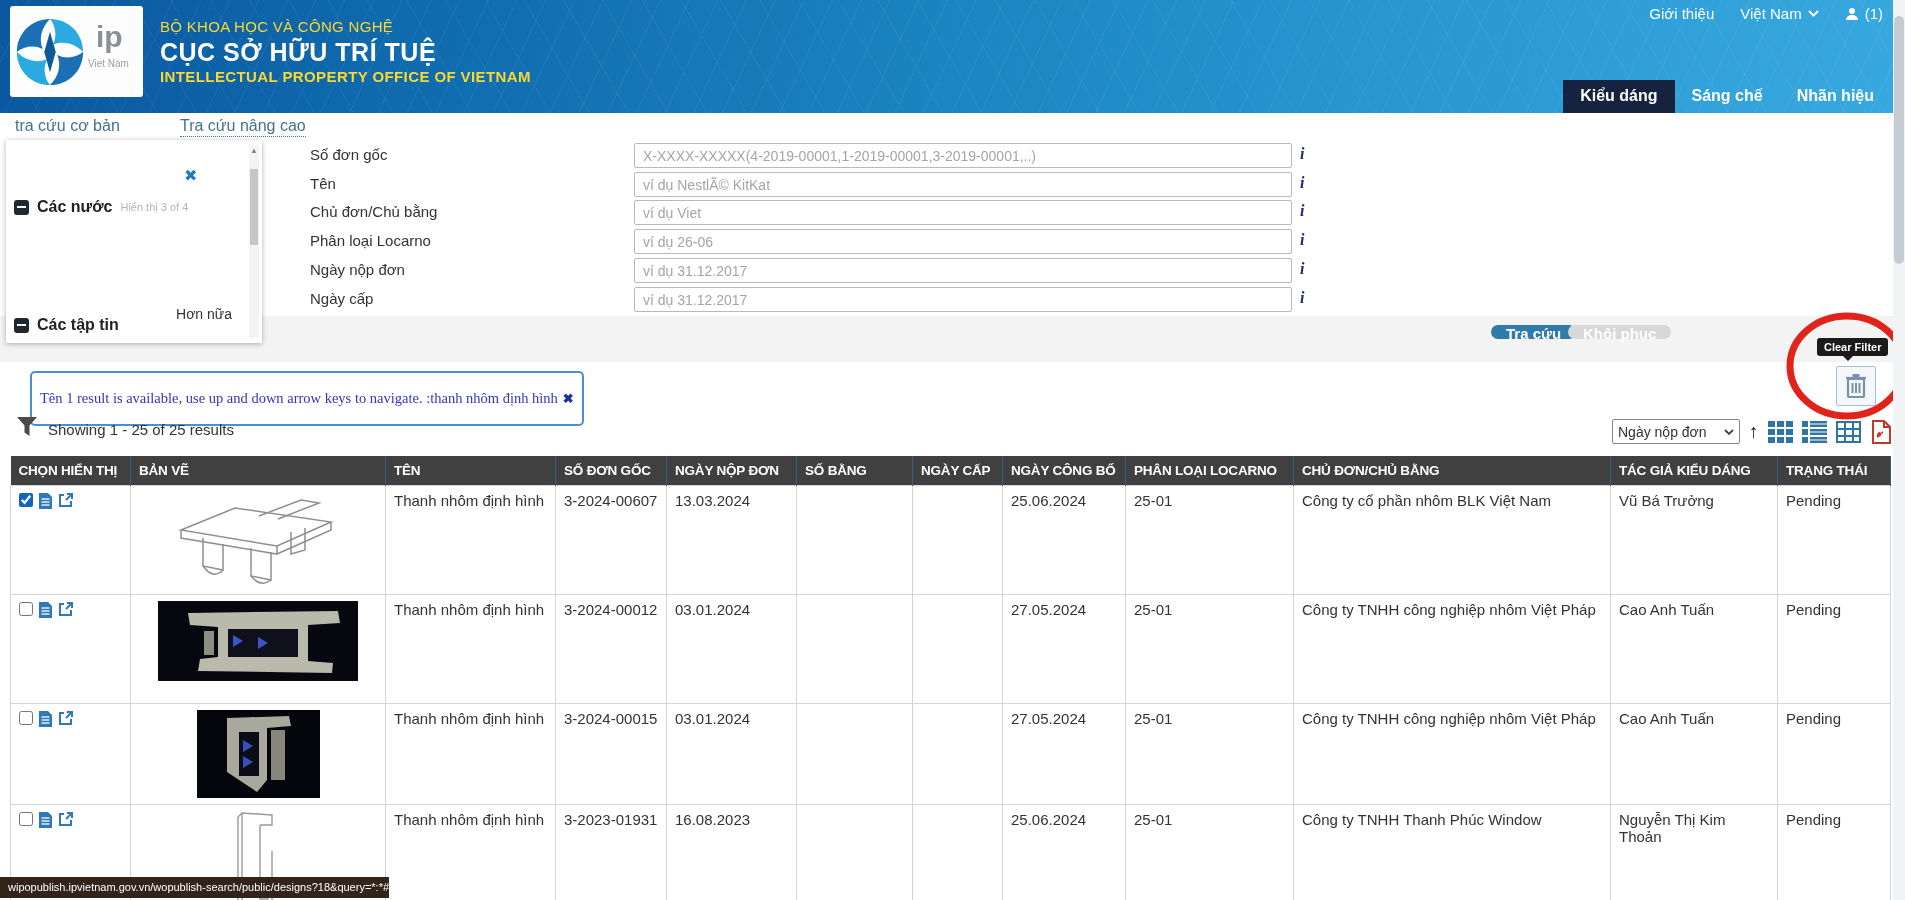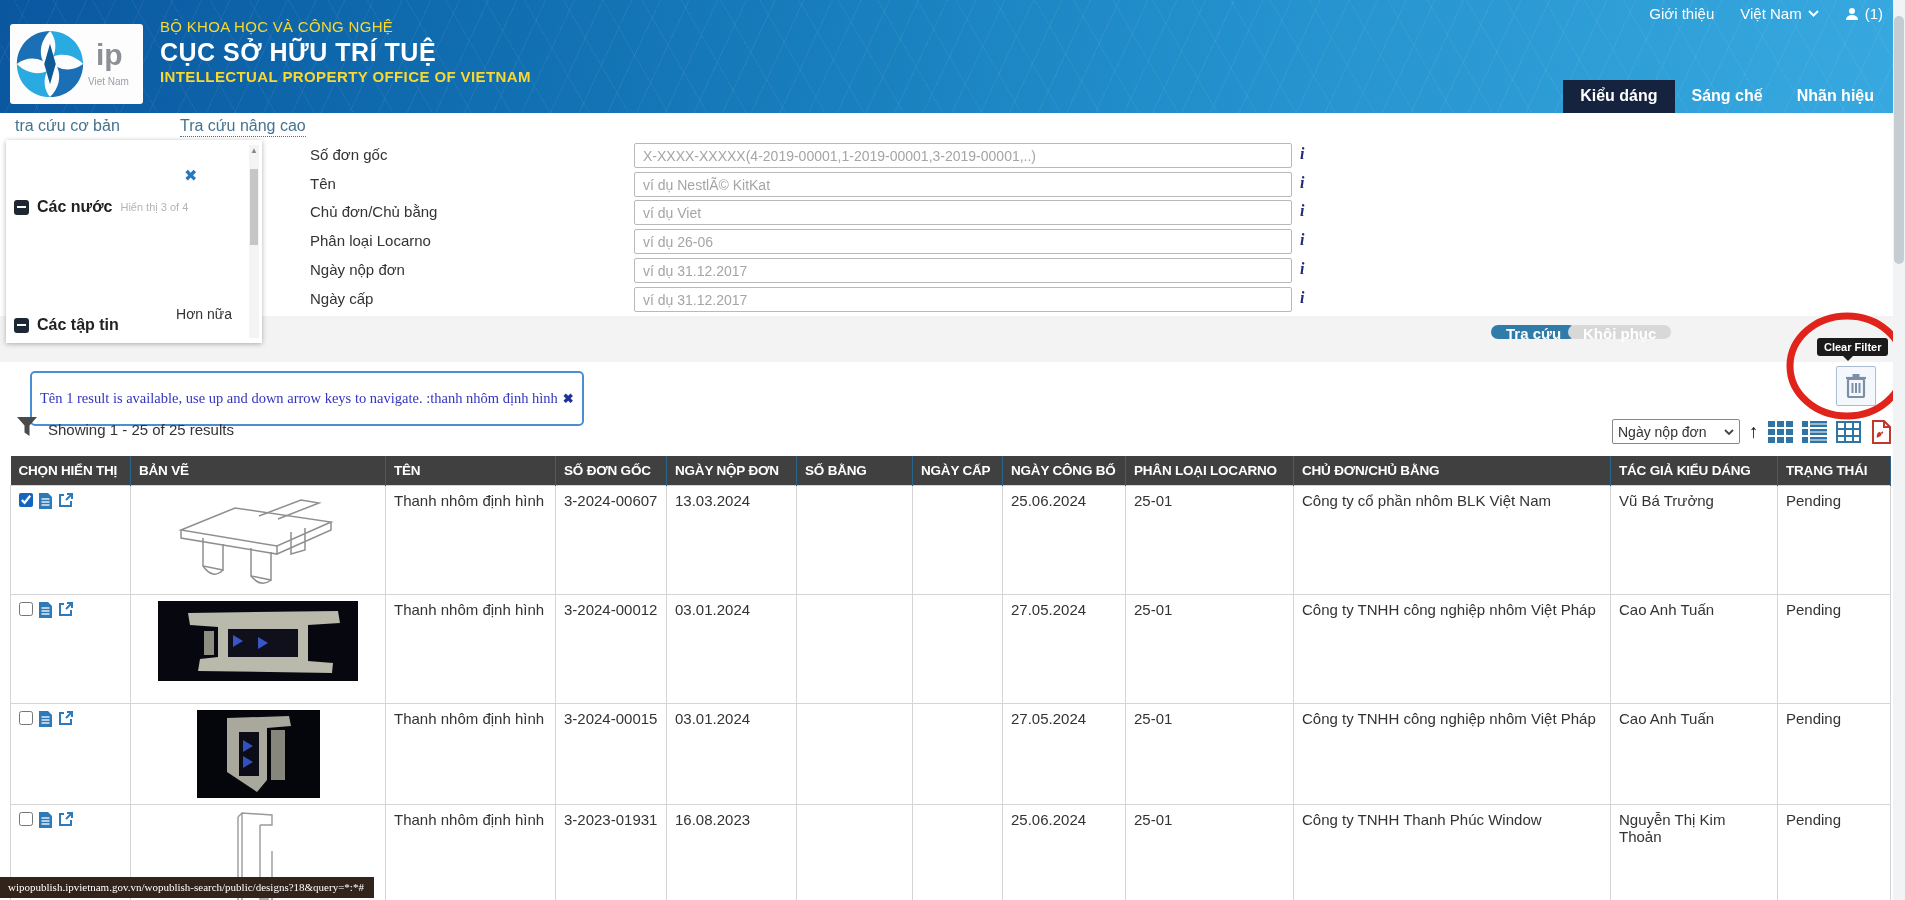--- a/index.html
+++ b/index.html
@@ -5,21 +5,21 @@
   html,body{margin:0;padding:0;}
   .page{position:relative;width:1905px;height:900px;overflow:hidden;background:#ffffff;
         font-family:"Liberation Sans","DejaVu Sans",sans-serif;color:#333;}
 
   
   .header{position:absolute;left:0;top:0;width:1905px;height:113px;
     background:linear-gradient(100deg,#0a57a0 0%,#1272b3 30%,#2391cd 65%,#38a9e0 100%);}
   .header::after{content:"";position:absolute;inset:0;
     background:repeating-linear-gradient(115deg,rgba(255,255,255,0.06) 0 1px,transparent 1px 26px),
                repeating-linear-gradient(60deg,rgba(255,255,255,0.05) 0 1px,transparent 1px 34px);}
-  .logo-box{position:absolute;left:10px;top:24px;width:133px;height:80px;background:#fdfdfd;
+  .logo-box{position:absolute;left:10px;top:6px;width:133px;height:91px;background:#fdfdfd;
     border-radius:3px;z-index:2;display:flex;align-items:center;}
   .logo-swirl{margin-left:4px;}
   .logo-ip{position:absolute;left:86px;top:14px;font-size:30px;color:#8c9096;font-weight:bold;}
   .logo-country{position:absolute;left:78px;top:52px;font-size:10px;color:#9aa0a6;}
   .h-titles{position:absolute;left:160px;top:18px;z-index:2;line-height:1.25;}
   .h-ministry{font-size:15px;font-weight:normal;color:#f8d831;letter-spacing:0.3px;}
   .h-office{font-size:25px;font-weight:bold;color:#ffffff;letter-spacing:0.5px;}
   .h-office-en{font-size:15px;font-weight:bold;color:#f8d831;letter-spacing:0.4px;}
   .topnav{position:absolute;right:22px;top:5px;z-index:2;display:flex;align-items:center;gap:26px;
     color:#fff;font-size:15px;}
@@ -97,21 +97,21 @@
   table.results th{background:#404040;color:#fff;font-size:13.5px;font-weight:bold;text-align:left;
     padding:7px 8px;border-right:1px solid #2b648a;letter-spacing:-0.2px;white-space:nowrap;overflow:hidden;}
   table.results td{border:1px solid #d5d5d5;padding:6px 8px;font-size:15px;color:#333;
     vertical-align:top;overflow:hidden;}
   .rowtools{display:flex;align-items:flex-start;gap:5px;}
   .rowtools input{width:14px;height:14px;margin:1px 0 0 0;accent-color:#1465c0;}
   .imgwrap{display:flex;justify-content:center;align-items:flex-start;}
 
   
   .statusbar{position:absolute;left:0px;top:877px;background:#33241b;color:#fff;
-    font-size:11px;padding:4px 10px 5px 8px;z-index:30;white-space:nowrap;font-family:Liberation Serif, serif;}
+    font-size:11px;padding:4px 0 5px 8px;z-index:30;white-space:nowrap;}
   .scrollbar{position:absolute;right:0;top:0;width:12px;height:900px;background:#f1f3f4;z-index:60;}
   .scrollbar .thumb{position:absolute;left:1px;top:16px;width:10px;height:248px;background:#c5cdd3;border-radius:5px;}
 </style>
 </head>
 <body>
 
 <div class="page">
 
   <div class="header">
     <div class="logo-box">

